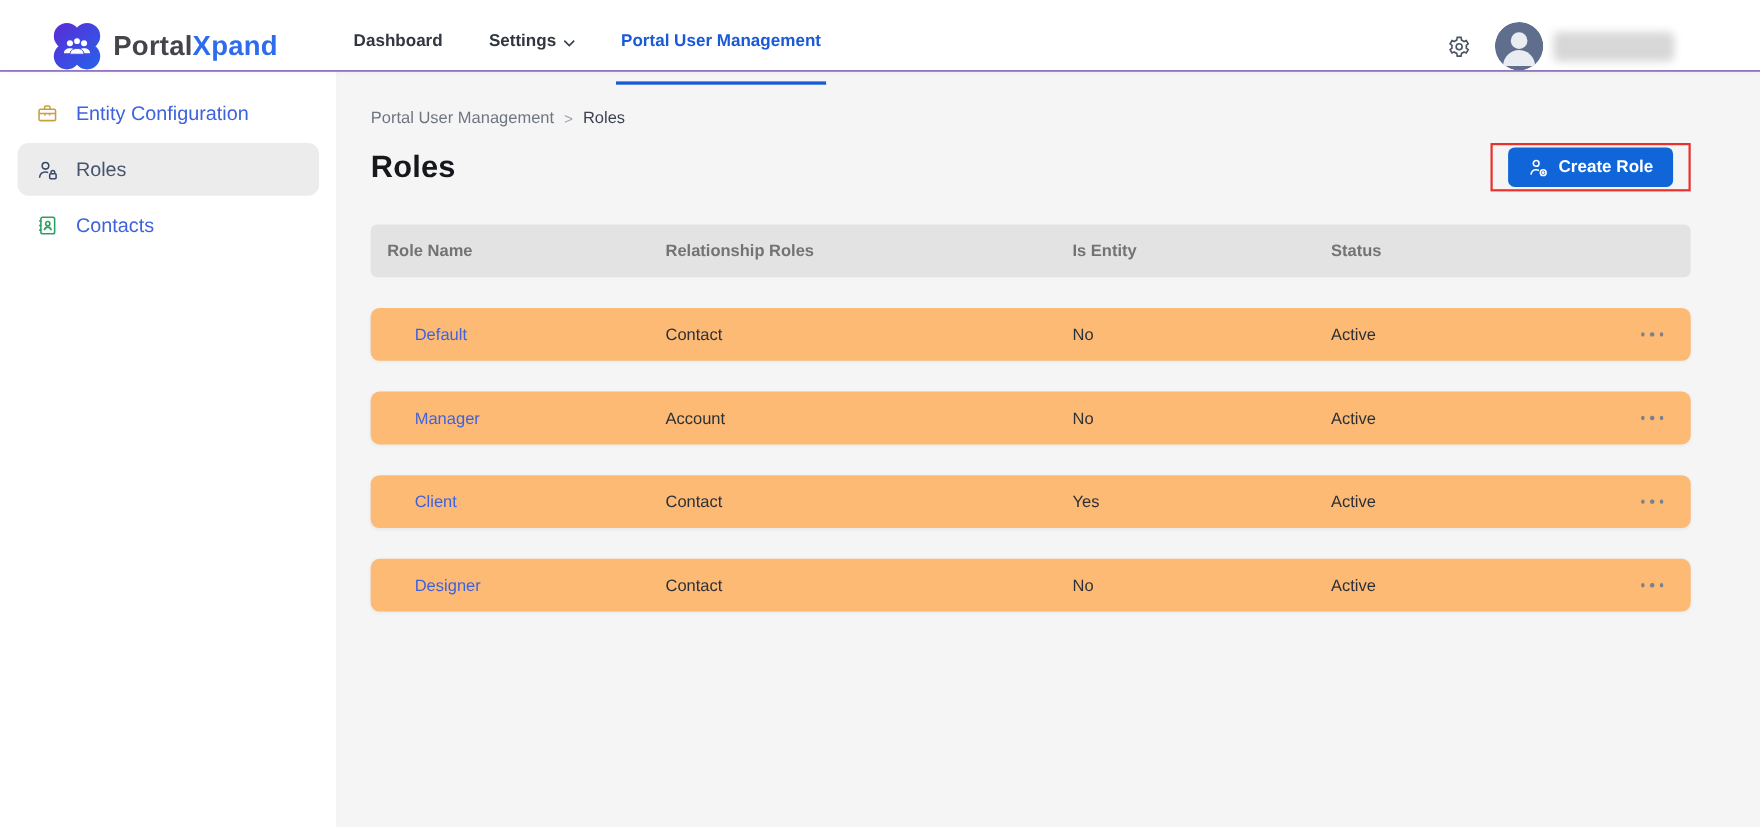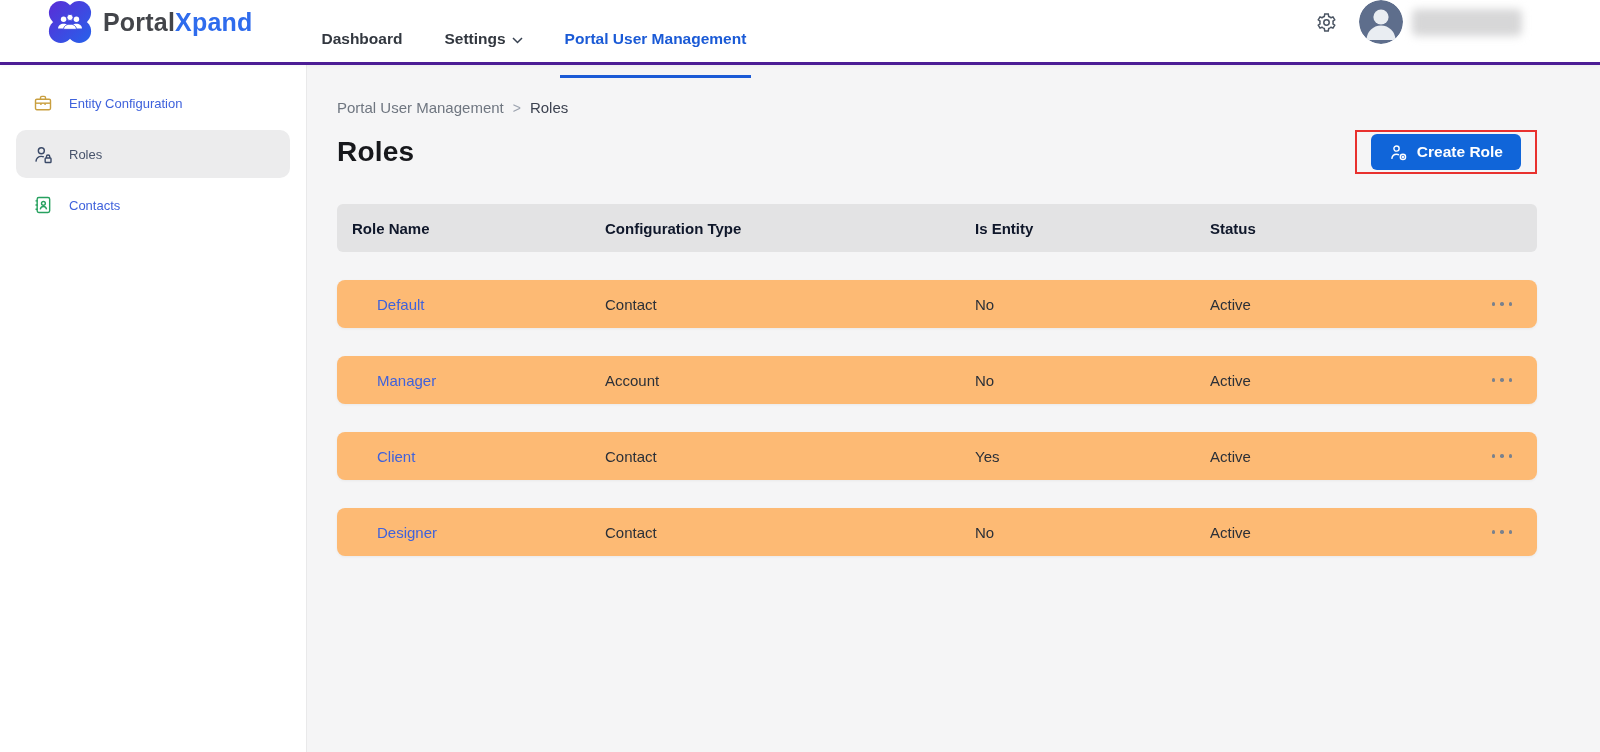--- a/index.html
+++ b/index.html
@@ -1,21 +1,21 @@
 <!DOCTYPE html>
 <html><head>
 <meta charset="utf-8">
 <style>
   * { margin:0; padding:0; box-sizing:border-box; }
   html,body { width:1600px; height:752px; overflow:hidden;
     font-family:"Liberation Sans","DejaVu Sans",sans-serif; background:#fff; }
 
   
-  .topbar { position:relative; height:65px; background:#fff; display:flex; align-items:flex-start;
-    padding:0 78px 0 48px; border-bottom:3px solid #4c1d95; box-shadow:0 1px 4px rgba(0,0,0,.04);
+  .topbar { position:relative; height:65px; background:#fff; display:flex; align-items:flex-end;
+    padding:0 78px 0 48px; border-bottom:1px solid #4c1d95; box-shadow:0 1px 4px rgba(0,0,0,.04);
     z-index:10; }
   .brand { display:flex; align-items:center; gap:11px; }
   .brand-text { font-size:25px; font-weight:700; letter-spacing:.2px; }
   .brand-text .p1 { color:#43454a; }
   .brand-text .p2 { color:#2f6ced; }
 
   .nav { display:flex; margin-left:64px; height:65px; }
   .nav-item { position:relative; display:flex; align-items:center; gap:6px; height:78px;
     padding:0 5px; margin-right:32px; font-size:15.5px; font-weight:600; color:#32373f;
     cursor:pointer; text-decoration:none; }
@@ -28,21 +28,21 @@
   .gear-btn { display:flex; align-items:center; cursor:pointer; background:none; border:none; }
   .userbox { display:flex; align-items:center; gap:9px; cursor:pointer; }
   .avatar { width:44px; height:44px; border-radius:50%; overflow:hidden; flex:0 0 auto; }
   .name-blur { width:110px; height:27px; border-radius:5px; background:#d7d7d8; filter:blur(4px); }
 
   
   .layout { display:flex; height:687px; }
   .sidebar { width:307px; background:#fff; border-right:1px solid #e9e9ea; padding-top:14px;
     box-shadow:2px 0 6px rgba(0,0,0,.03); }
   .side-item { display:flex; align-items:center; gap:16px; height:48px; margin:0 16px 3px;
-    padding-left:17px; border-radius:10px; font-size:13px; color:#3f62dc; cursor:pointer; }
+    padding-left:17px; border-radius:10px; font-size:18px; color:#3f62dc; cursor:pointer; }
   .side-item.active { background:#ececed; color:#47536b; }
   .side-icon { display:inline-flex; width:20px; justify-content:center; }
 
   .main { flex:1; background:#f5f5f6; padding:34px 63px 0 30px; }
 
   
   .breadcrumb { display:flex; align-items:center; gap:9px; font-size:15px; color:#6f7680; }
   .crumb-link { color:#6f7680; cursor:pointer; }
   .crumb-sep { color:#9ca3af; font-size:14px; }
   .crumb-current { color:#3c4250; }
@@ -51,21 +51,21 @@
   .page-title { font-size:28px; font-weight:700; color:#17181c; letter-spacing:.2px; }
   .annotation-box { border:2px solid #e8312e; padding:2px 14px; }
   .create-btn { display:flex; align-items:center; gap:9px; height:36px; padding:0 18px;
     background:#1065d9; border:none; border-radius:6px; color:#fff; font-size:15.5px;
     font-weight:600; cursor:pointer; font-family:inherit; }
 
   
   .table { margin-top:30px; }
   .t-row { display:grid; grid-template-columns:253px 370px 235px 240px 1fr;
     align-items:center; height:48px; padding:0 15px; }
-  .t-head { background:#e3e3e4; border-radius:6px; font-size:15px; font-weight:700; color:#0f172a; }
+  .t-head { background:#e3e3e4; border-radius:6px; font-size:15px; font-weight:700; color:#737373; }
   .t-card { background:#fdba74; border-radius:8px; margin-top:28px; box-shadow:0 1px 3px rgba(0,0,0,.05);
     font-size:15px; color:#2b3038; }
   .t-card .cell-first { padding-left:25px; }
   .role-link { color:#3f62dc; cursor:pointer; text-decoration:none; }
   .cell-actions { display:flex; justify-content:flex-end; padding-right:8px; }
   .dots-btn { display:flex; gap:5px; background:none; border:none; cursor:pointer; padding:6px 2px; }
   .dots-btn i { width:3.5px; height:3.5px; border-radius:50%; background:#79818d; display:block; }
 </style>
 </head>
 <body>
@@ -196,21 +196,21 @@
             </svg>
           </span>
           <span>Create Role</span>
         </button>
       </div>
     </div>
 
     <div class="table">
       <div class="t-row t-head">
         <span>Role Name</span>
-        <span>Configuration Type</span>
+        <span>Relationship Roles</span>
         <span>Is Entity</span>
         <span>Status</span>
         <span></span>
       </div>
 
       <div class="t-row t-card">
         <span class="cell-first"><a class="role-link">Default</a></span>
         <span>Contact</span>
         <span>No</span>
         <span>Active</span>

